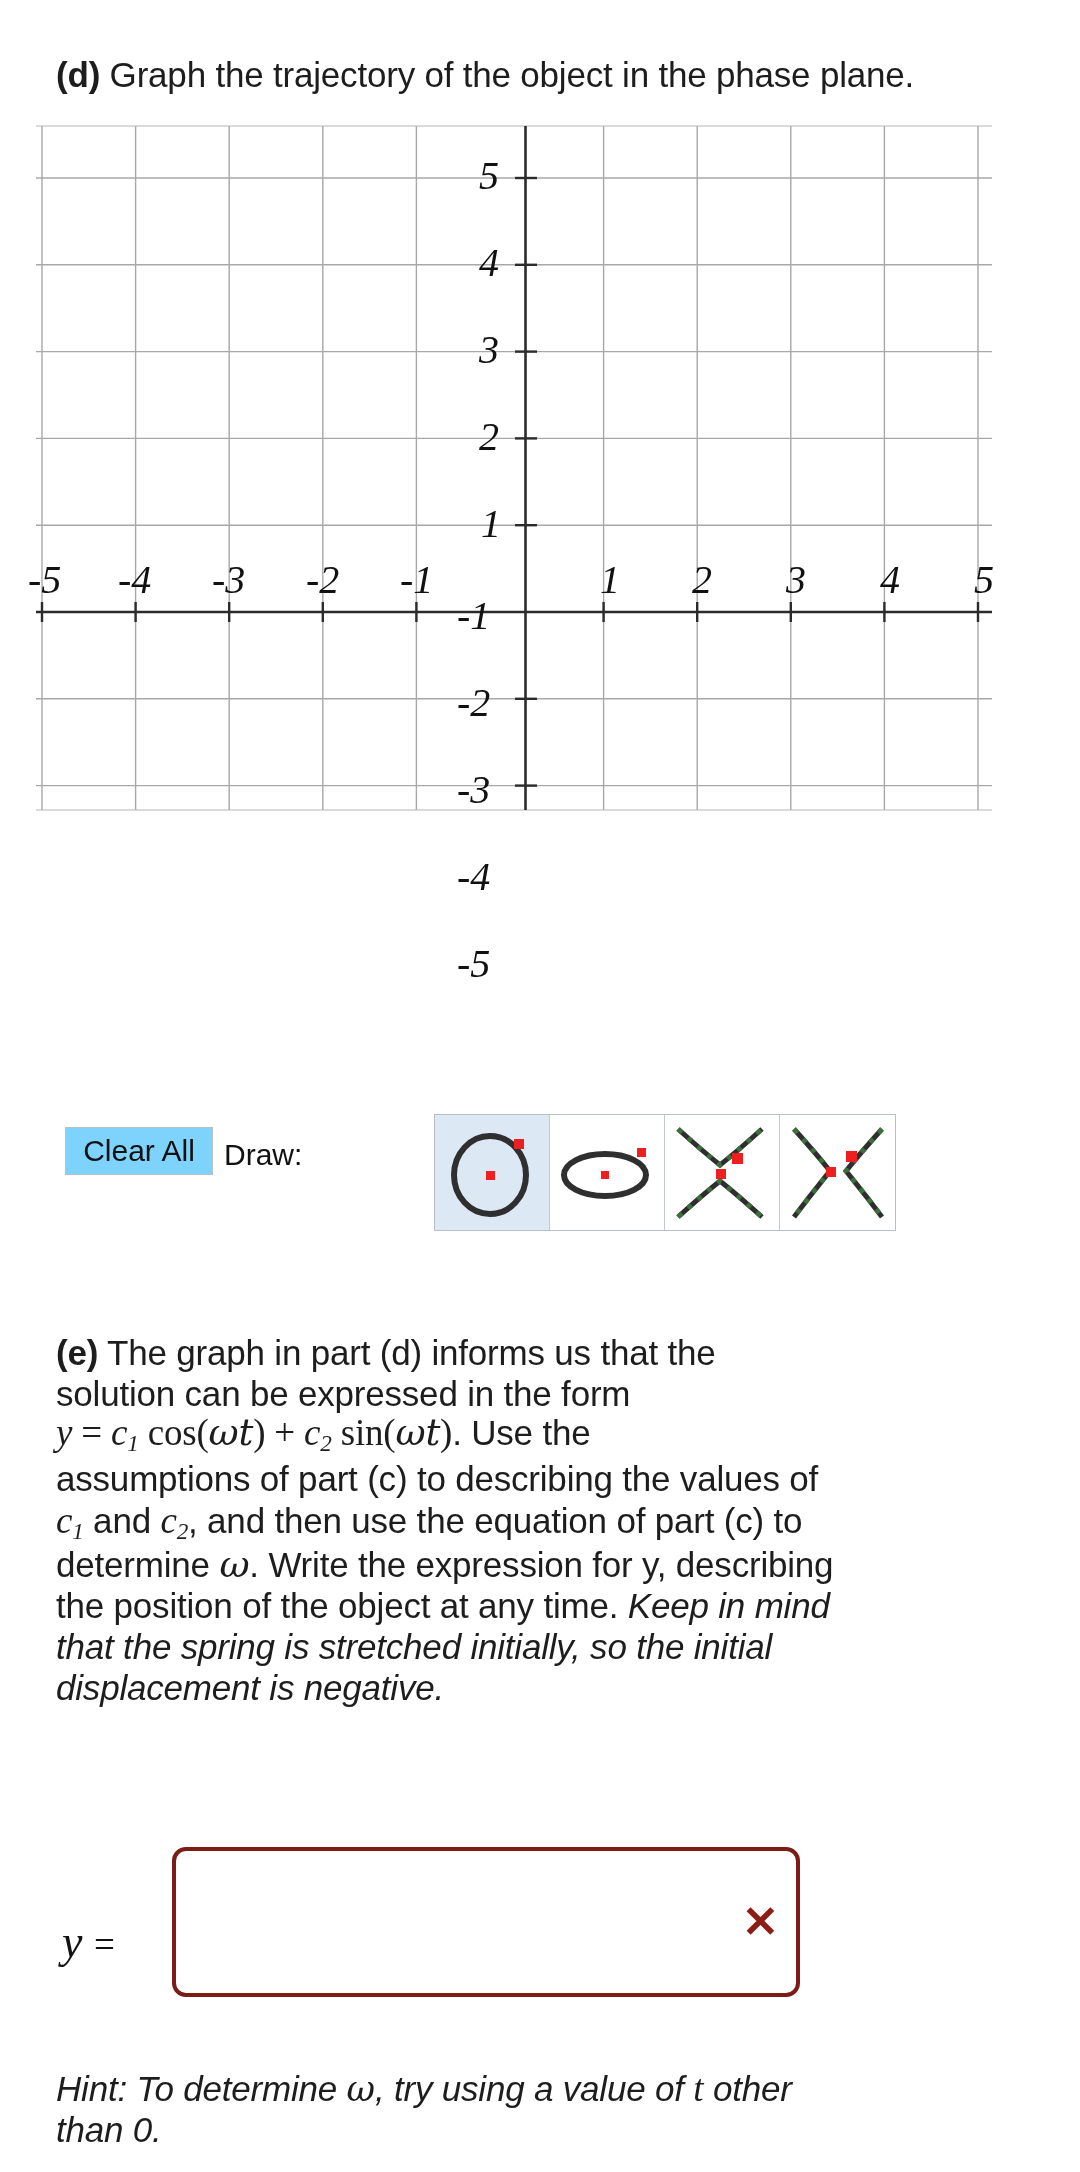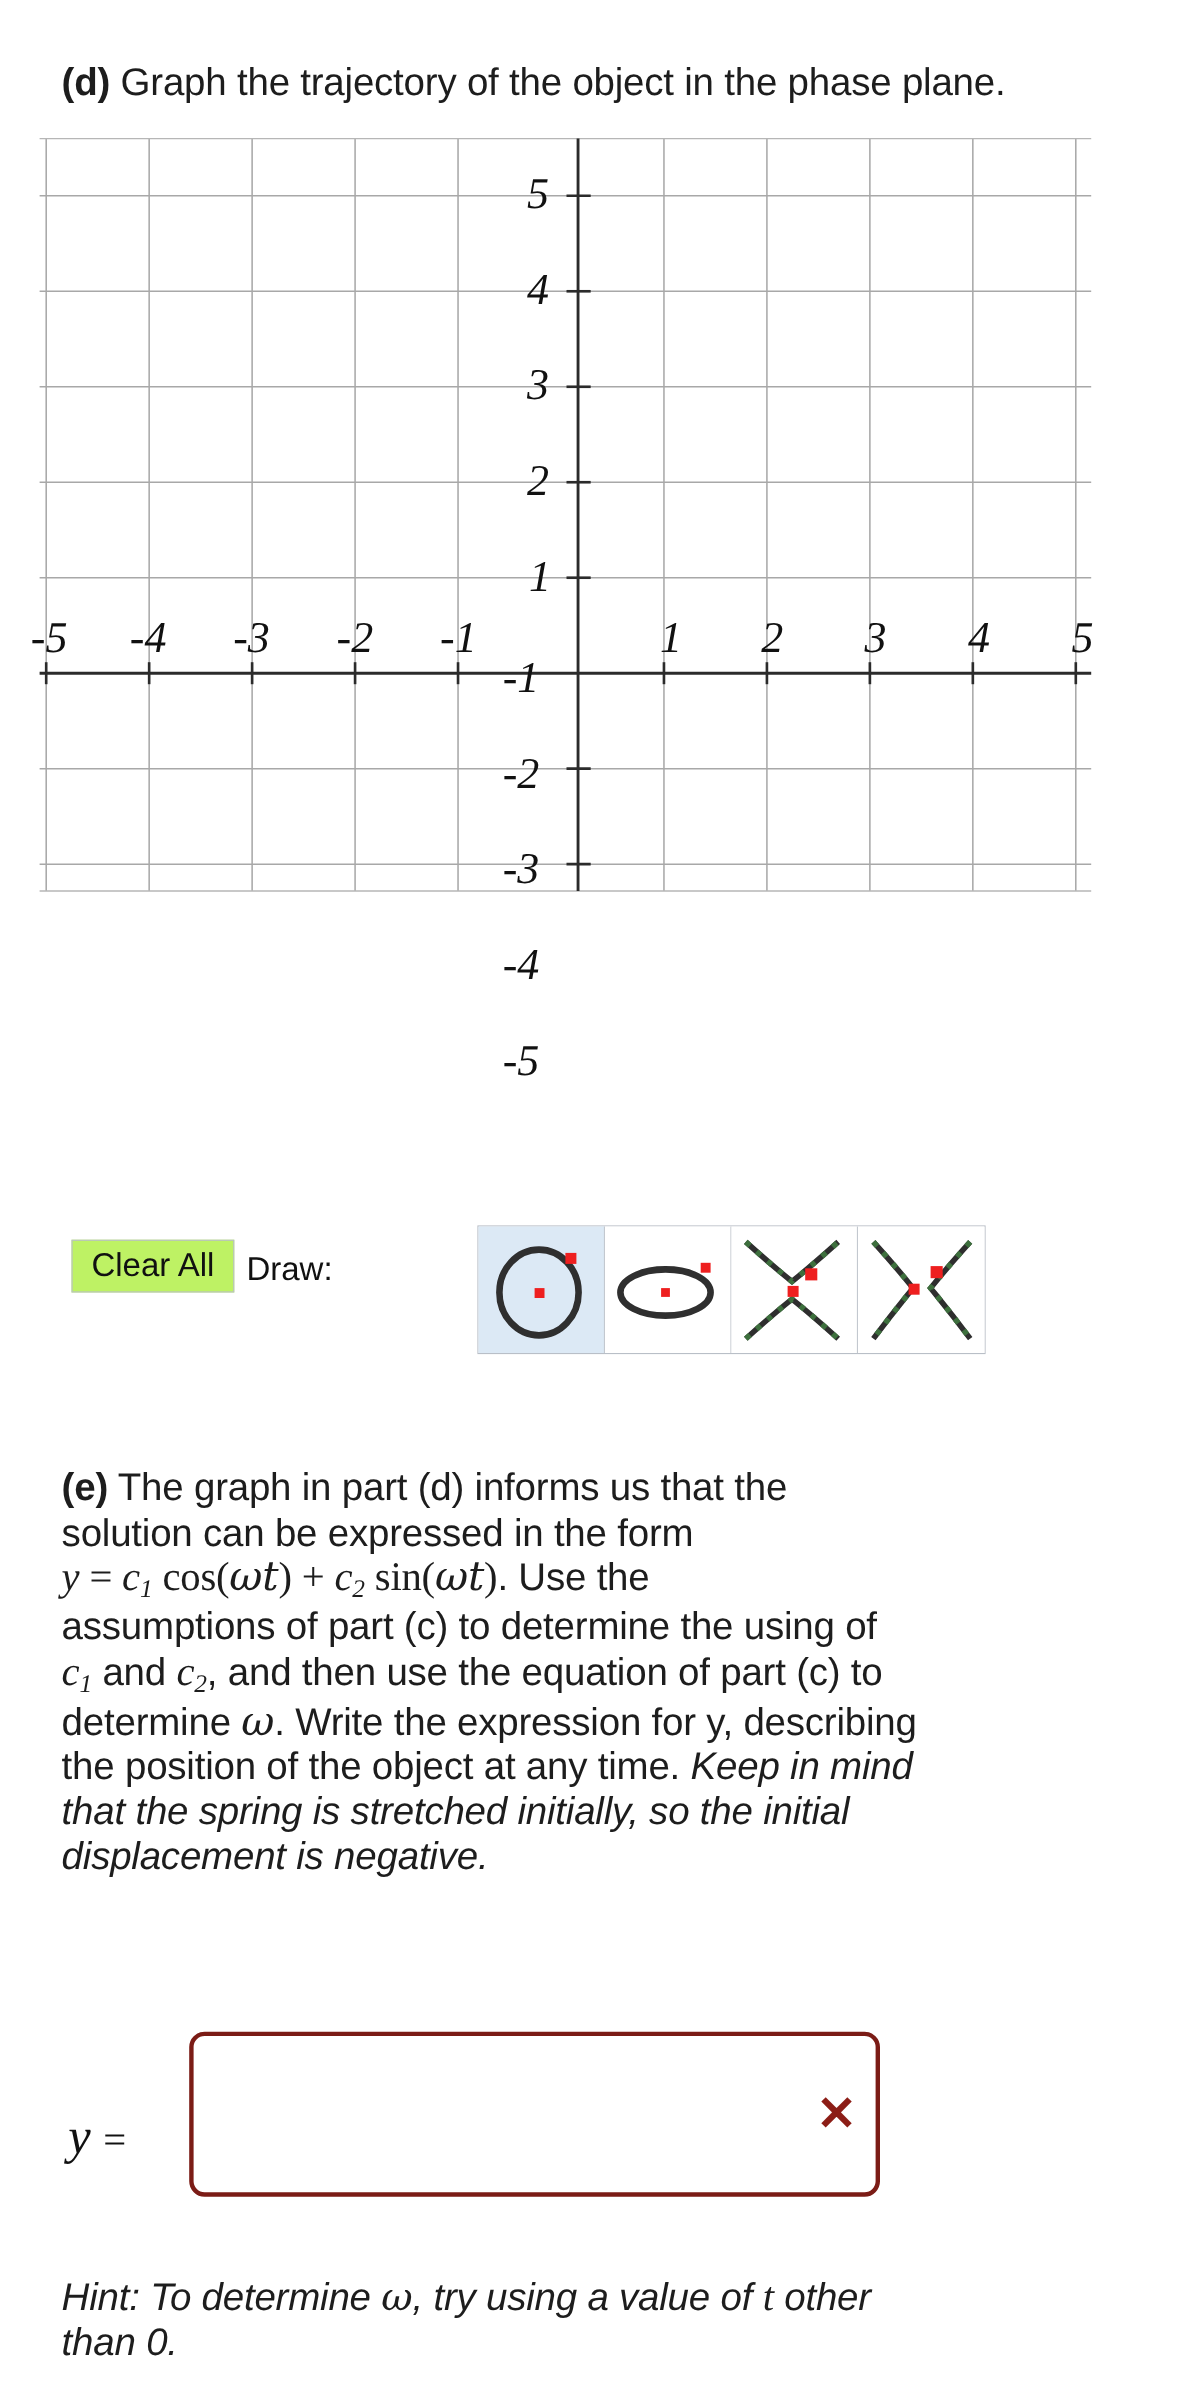--- a/index.html
+++ b/index.html
@@ -75,21 +75,21 @@
   }
   #clear-all-btn {
     position: absolute;
     left: 65px;
     top: 1127px;
     width: 148px;
     height: 48px;
     display: flex;
     align-items: center;
     justify-content: center;
-    background: #bef264;
+    background: #7dd3fc;
     border: 1px solid #b9bfc7;
     font-size: 30px;
     color: #111;
     cursor: pointer;
     box-sizing: border-box;
   }
   #draw-label {
     position: absolute;
     left: 224px;
     top: 1138px;
@@ -310,21 +310,21 @@
 <div class="prose" style="left:56px; top:1332px;">
   <b>(e)</b><span> The graph in part (d) informs us that the</span>
 </div>
 
 <div class="prose" style="left:56px; top:1373px;">solution can be expressed in the form</div>
 
 <div class="prose" style="left:56px; top:1412px;">
   <span class="mathi">y</span><span class="mathr"> = </span><span class="mathi">c</span><span class="sub">1</span><span class="mathr"> cos(</span><span class="om mathi">ωt</span><span class="mathr">)</span><span class="mathr"> + </span><span class="mathi">c</span><span class="sub">2</span><span class="mathr"> sin(</span><span class="om mathi">ωt</span><span class="mathr">)</span><span>. Use the</span>
 </div>
 
-<div class="prose" style="left:56px; top:1458px;">assumptions of part (c) to determine the using of</div>
+<div class="prose" style="left:56px; top:1458px;">assumptions of part (c) to describing the values of</div>
 
 <div class="prose" style="left:56px; top:1500px;">
   <span class="mathi">c</span><span class="sub">1</span><span> and </span><span class="mathi">c</span><span class="sub">2</span><span>, and then use the equation of part (c) to</span>
 </div>
 
 <div class="prose" style="left:56px; top:1544px;">
   <span>determine </span><span class="om mathi">ω</span><span>. Write the expression for y, describing</span>
 </div>
 
 <div class="prose" style="left:56px; top:1585px;text-align:center;">

